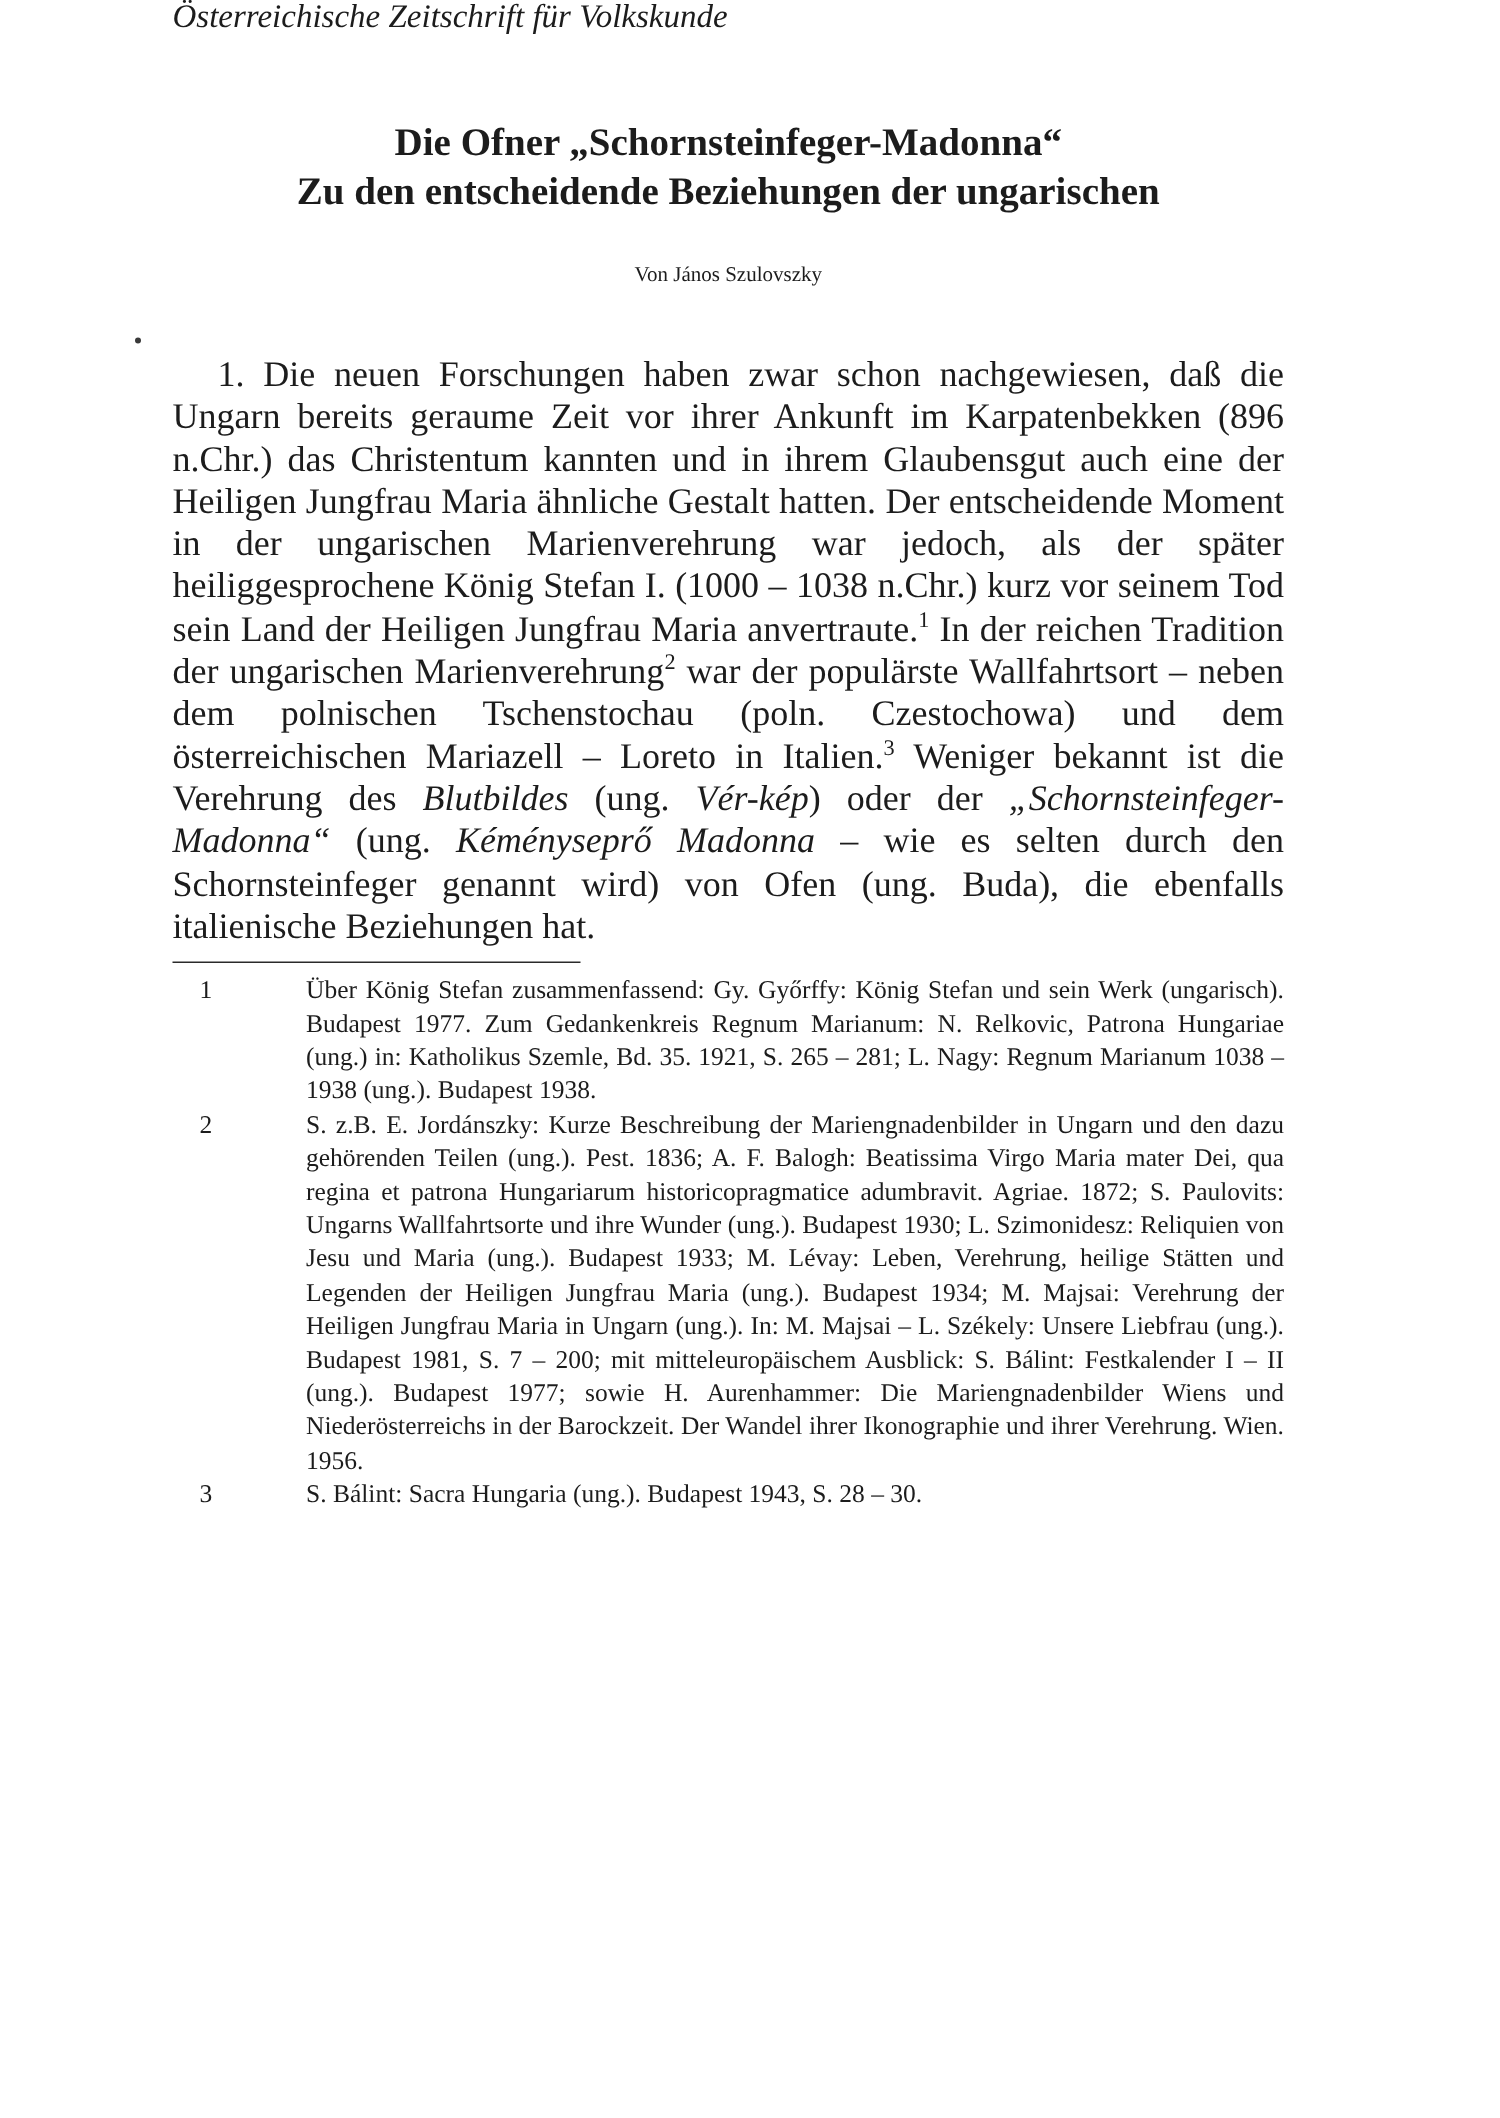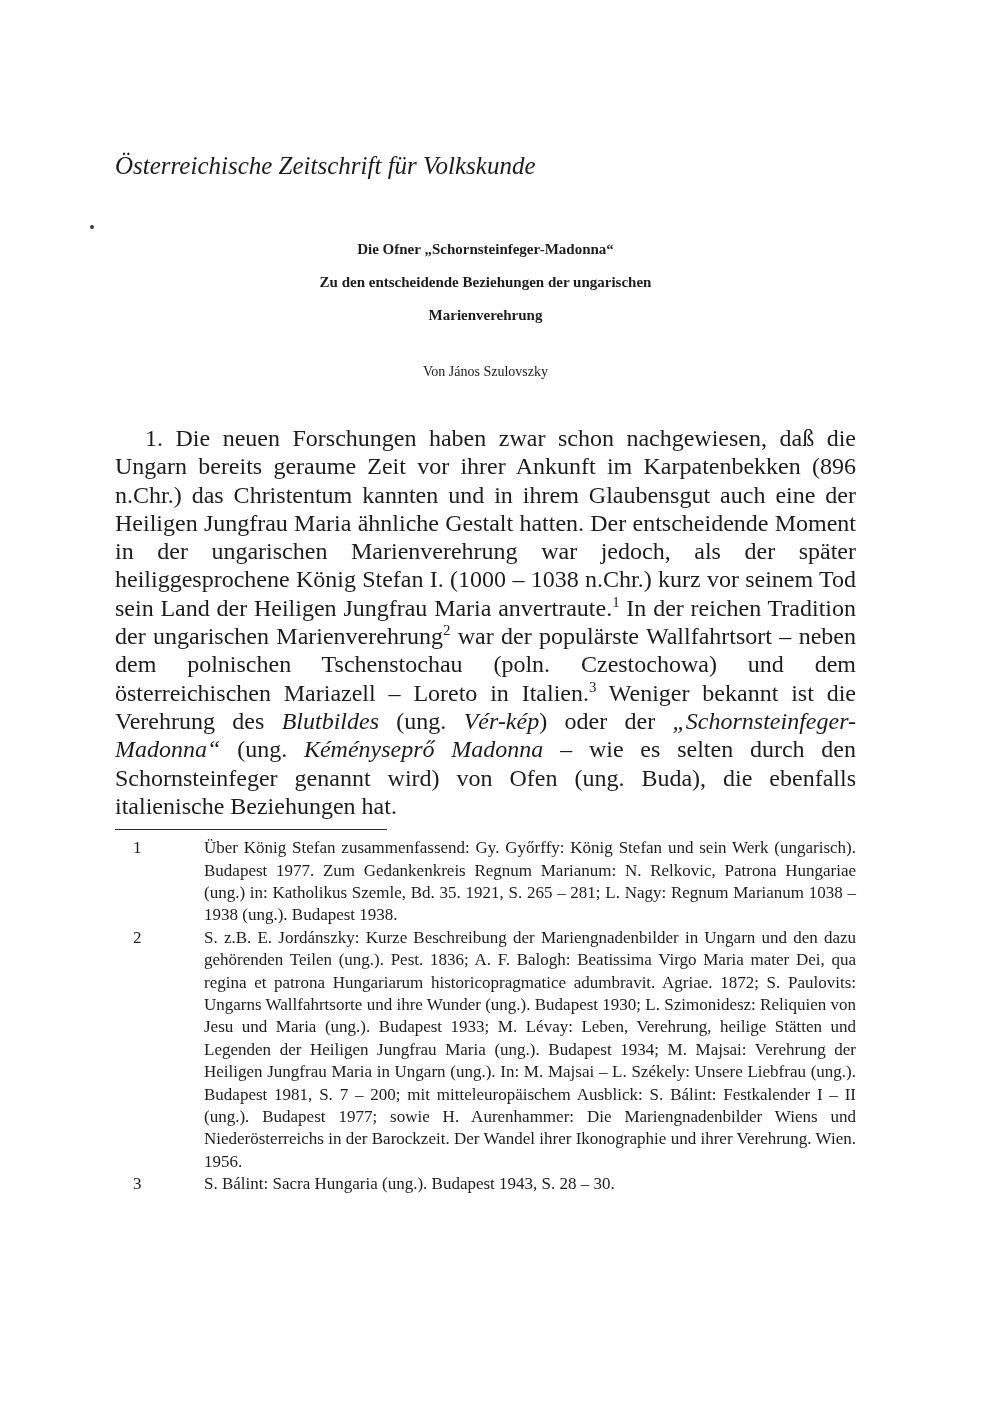--- a/index.html
+++ b/index.html
@@ -8,29 +8,28 @@
     width:1000px; height:1412px;
     position:relative;
     font-family:"Liberation Serif", serif;
     color:#1c1c1c;
     overflow:hidden;
   }
   .page { position:absolute; left:115px; top:0; width:741px; }
 
   .header-row {
     display:flex; justify-content:space-between;
-    margin-top:155px;
-    font-style:italic; font-size:25px; line-height:22px;
+    font-style:italic; font-size:22px; line-height:22px;
   }
 
   .title-block {
     margin-top:56px;
     text-align:center;
     font-weight:bold;
-    font-size:15px;
+    font-size:26px;
     line-height:33px;
   }
 
   .author {
     margin-top:32px;
     text-align:center;
     font-size:14px;
   }
 
   .body-par {
@@ -72,21 +71,20 @@
 
 <div class="page">
 
   <div class="header-row">
     <span>Österreichische Zeitschrift für Volkskunde</span>
   </div>
 
   <div class="title-block">
     <div>Die Ofner „Schornsteinfeger-Madonna“</div>
     <div>Zu den entscheidende Beziehungen der ungarischen</div>
-    <div>Marienverehrung</div>
   </div>
 
   <div class="author">Von János Szulovszky</div>
 
   <p class="body-par"><span>1. Die neuen Forschungen haben zwar schon nachgewiesen, daß die Ungarn bereits geraume Zeit vor ihrer Ankunft im Karpatenbekken (896 n.Chr.) das Christentum kannten und in ihrem Glaubensgut auch eine der Heiligen Jungfrau Maria ähnliche Gestalt hatten. Der entscheidende Moment in der ungarischen Marienverehrung war jedoch, als der später heiliggesprochene König Stefan I. (1000 – 1038 n.Chr.) kurz vor seinem Tod sein Land der Heiligen Jungfrau Maria anvertraute.</span><sup>1</sup><span> In der reichen Tradition der ungarischen Marienverehrung</span><sup>2</sup><span> war der populärste Wallfahrtsort – neben dem polnischen Tschenstochau (poln. Czestochowa) und dem österreichischen Mariazell – Loreto in Italien.</span><sup>3</sup><span> Weniger bekannt ist die Verehrung des </span><span style="font-style: italic;">Blutbildes</span><span> (ung. </span><span style="font-style: italic;">Vér-kép</span><span>) oder der </span><span style="font-style: italic;">„Schornsteinfeger-Madonna“</span><span> (ung. </span><span style="font-style: italic;">Kéményseprő Madonna</span><span> – wie es selten durch den Schornsteinfeger genannt wird) von Ofen (ung. Buda), die ebenfalls italienische Beziehungen hat.</span></p>
 
   <hr class="fn-rule">
 
   <div class="footnotes">
     <div class="footnote">

